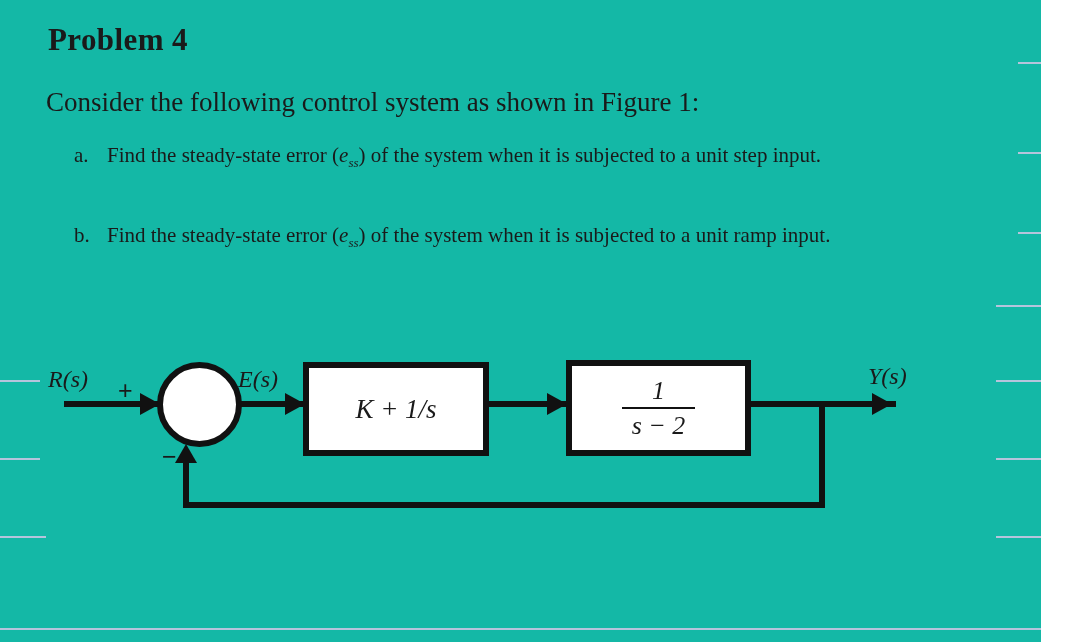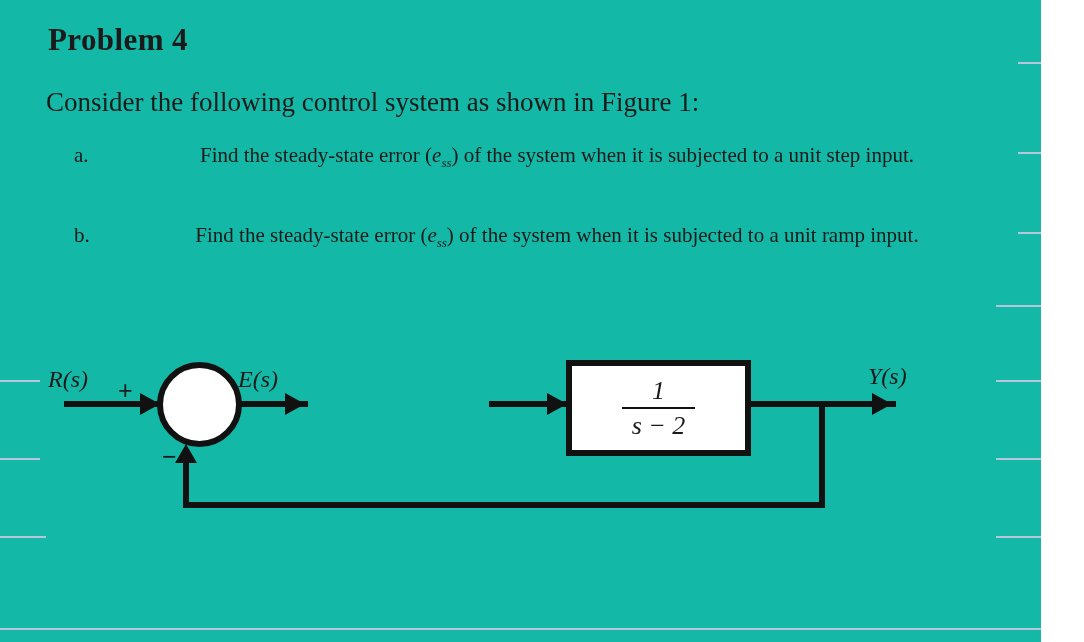--- a/index.html
+++ b/index.html
@@ -55,23 +55,22 @@
   #item-a { top: 140px; }
   #item-b { top: 220px; }
   .item-marker {
     position: absolute;
     left: 0;
     top: 0;
     width: 30px;
   }
   .item-body {
     display: block;
-    margin-left: 46px;
+    margin-left: 33px;
     text-indent: 0;
-    text-align: center;
   }
   .ess {
     font-style: italic;
   }
   .ess sub {
     font-size: 0.62em;
     font-style: italic;
   }
 
   
@@ -209,20 +208,21 @@
     <div class="arrowhead arrow-right" style="left:140px; top:63px;"></div>
 
     <div class="sum-circle" style="left:157px; top:32px; width:85px; height:85px;"></div>
 
     <div class="sign" style="left:162px; top:114px;">−</div>
 
     <div class="sig-label" style="left:238px; top:36px;">E(s)</div>
     <div class="wire wire-h" style="left:240px; top:71px; width:68px;"></div>
     <div class="arrowhead arrow-right" style="left:285px; top:63px;"></div>
 
+    <div class="blk" style="left:303px; top:32px; width:186px; height:94px;">K + 1/s</div>
 
     <div class="wire wire-h" style="left:489px; top:71px; width:80px;"></div>
     <div class="arrowhead arrow-right" style="left:547px; top:63px;"></div>
 
     <div class="blk" style="left:566px; top:30px; width:185px; height:96px;">
       <span class="frac">
         <span class="num">1</span>
         <span class="bar"></span>
         <span class="den">s − 2</span>
       </span>

